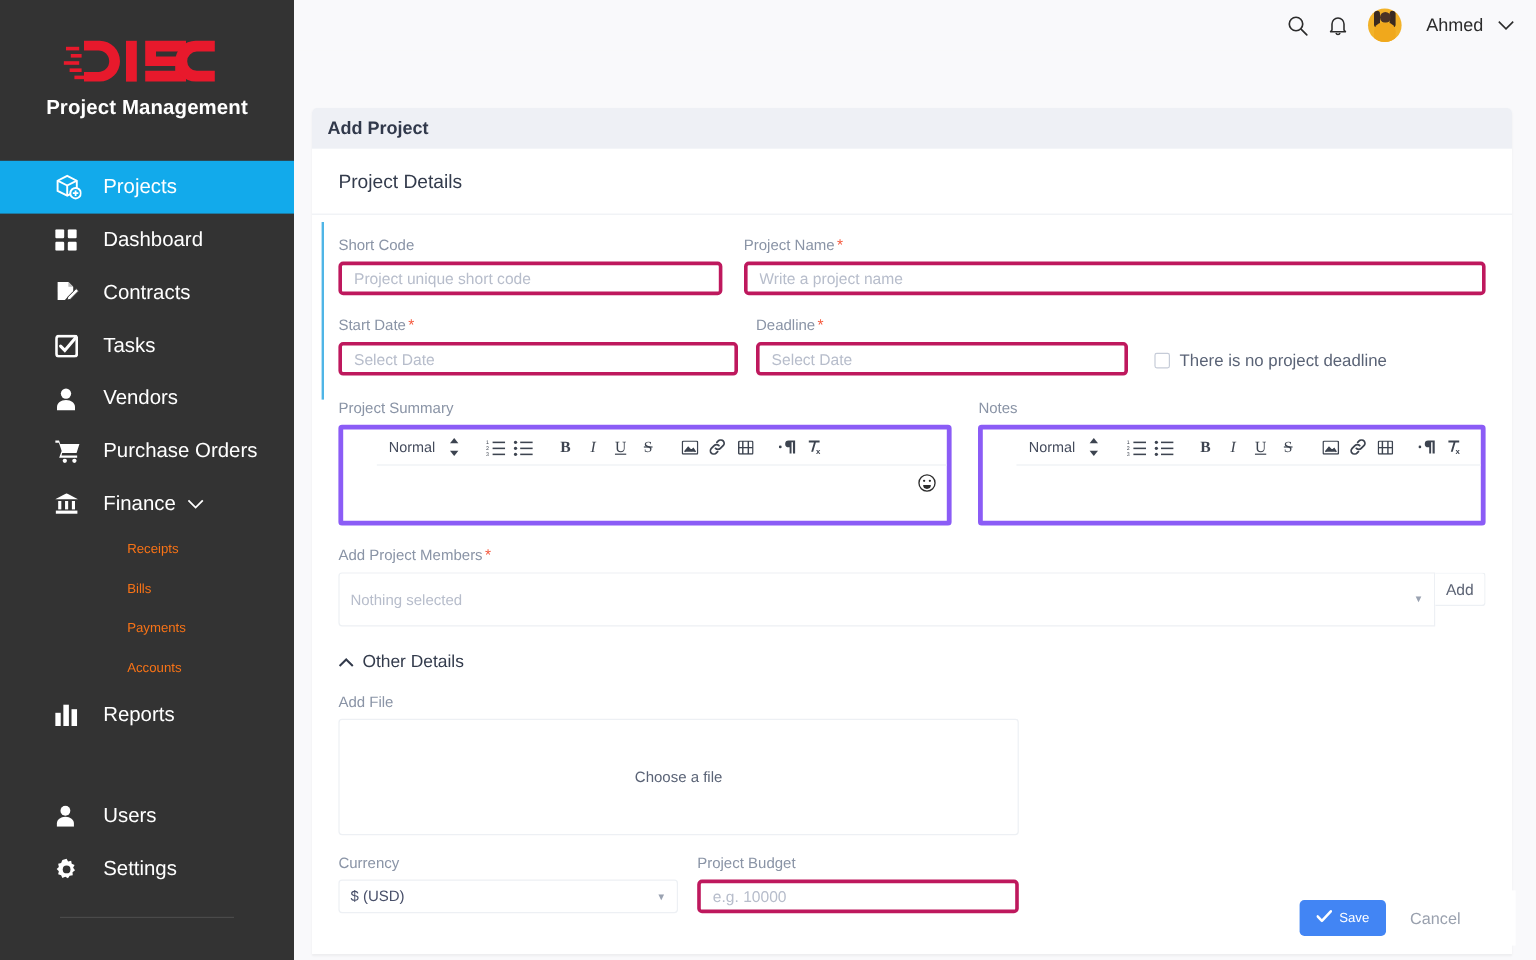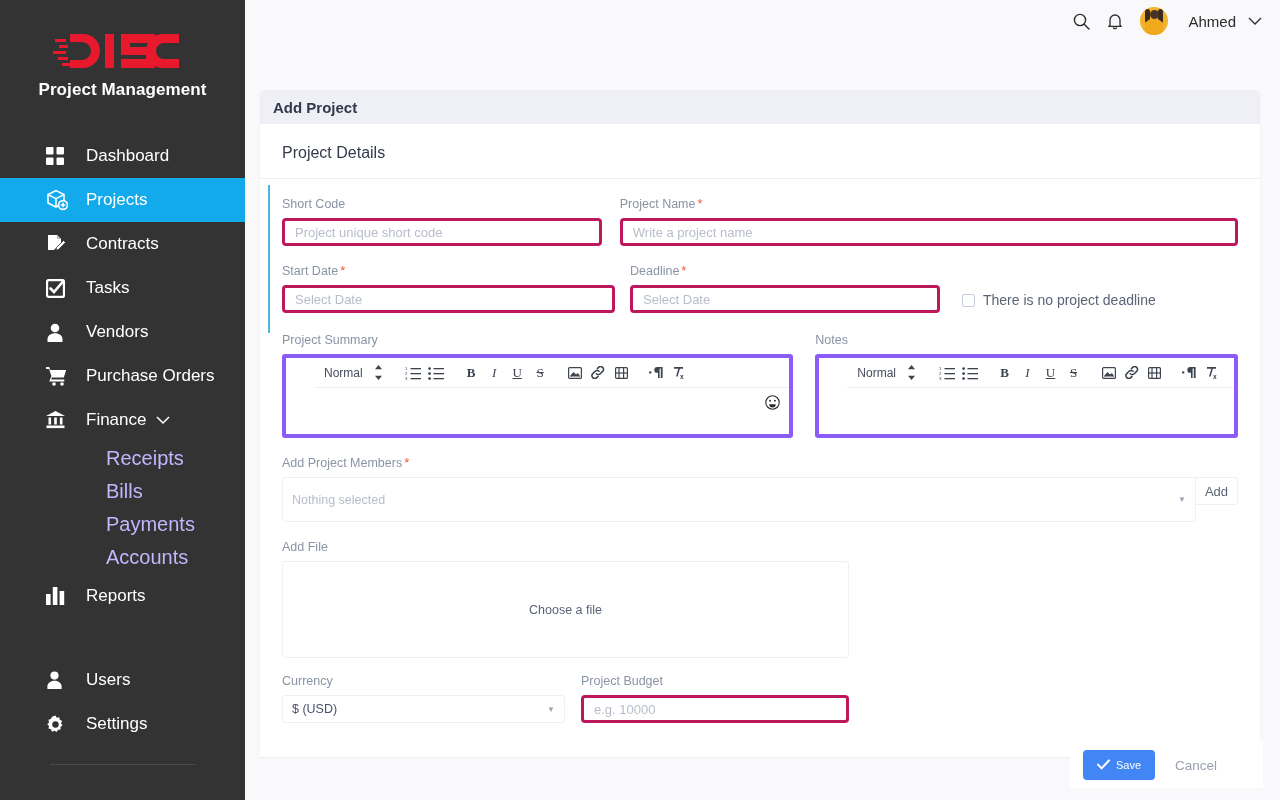--- a/index.html
+++ b/index.html
@@ -33,21 +33,21 @@
   .nav-item.active { background: #12aaeb; }
   .nav-icon {
     width: 26px; height: 22px; margin-right: 14px;
     display: flex; align-items: center; justify-content: flex-start;
     flex: 0 0 26px;
   }
   .nav-icon svg { display: block; }
   .nav-label { white-space: nowrap; }
   .nav-caret { margin-left: 10px; display: flex; align-items: center; }
   .subnav-item {
-    display: block; color: #c4b5fd; font-size: 20px;
+    display: block; color: #f97316; font-size: 11px;
     padding: 4px 0 4px 106px; cursor: pointer;
     line-height: 25px;
   }
   .nav-gap { height: 40px; }
   .sidebar-divider {
     margin: 18px 50px 0 50px; height: 1px; background: #4a4a4a;
   }
 
   
   .topbar {
@@ -237,43 +237,43 @@
           <path d="M68 5 h34 v9 h-25 v4 h25 v21 h-34 v-9 h25 v-4 h-25 z"></path>
           <path d="M126 5 h-16 a17 17 0 0 0 0 34 h16 v-9 h-15 a8 8 0 0 1 0 -16 h15 z"></path>
         </g>
       </svg>
     </div>
     <div class="brand-sub">Project Management</div>
   </div>
 
   <div class="nav">
 
-    <div class="nav-item">
-      <span class="nav-icon">
-        <svg width="18" height="18" viewBox="0 0 18 18" fill="#fff">
-          <rect x="0" y="0" width="7.5" height="7.5" rx="1"></rect>
-          <rect x="10.5" y="0" width="7.5" height="7.5" rx="1"></rect>
-          <rect x="0" y="10.5" width="7.5" height="7.5" rx="1"></rect>
-          <rect x="10.5" y="10.5" width="7.5" height="7.5" rx="1"></rect>
-        </svg>
-      </span>
-      <span class="nav-label">Dashboard</span>
-    </div>
-
     <div class="nav-item active">
       <span class="nav-icon">
         <svg width="22" height="22" viewBox="0 0 22 22" fill="none" stroke="#fff" stroke-width="1.6">
           <path d="M10 1.6 L18 5.6 L18 14 L10 18 L2 14 L2 5.6 Z"></path>
           <path d="M2 5.6 L10 9.6 L18 5.6"></path>
           <path d="M10 9.6 L10 18"></path>
           <circle cx="17" cy="16" r="4.4" fill="#12aaeb"></circle>
           <path d="M17 13.7 v4.6 M14.7 16 h4.6" stroke-width="1.5"></path>
         </svg>
       </span>
       <span class="nav-label">Projects</span>
+    </div>
+
+    <div class="nav-item">
+      <span class="nav-icon">
+        <svg width="18" height="18" viewBox="0 0 18 18" fill="#fff">
+          <rect x="0" y="0" width="7.5" height="7.5" rx="1"></rect>
+          <rect x="10.5" y="0" width="7.5" height="7.5" rx="1"></rect>
+          <rect x="0" y="10.5" width="7.5" height="7.5" rx="1"></rect>
+          <rect x="10.5" y="10.5" width="7.5" height="7.5" rx="1"></rect>
+        </svg>
+      </span>
+      <span class="nav-label">Dashboard</span>
     </div>
 
     <div class="nav-item">
       <span class="nav-icon">
         <svg width="20" height="20" viewBox="0 0 20 20">
           <path d="M2 1 h9 l4 4 v4 l-7 7 H2 z" fill="#fff"></path>
           <path d="M11 1 v4 h4 z" fill="#bbb"></path>
           <path d="M17.5 6.5 l2 2 -7 7 -2.6 .6 .6 -2.6 z" fill="#fff" stroke="#333" stroke-width=".8"></path>
         </svg>
       </span>
@@ -616,20 +616,28 @@
         </label>
         <div class="members-row">
           <div class="sel">
             <span>Nothing selected</span>
             <span class="sel-caret">▼</span>
           </div>
           <div class="addbtn">Add</div>
         </div>
       </div>
 
+      <div class="other-details">
+        <span>
+          <svg width="13" height="8" viewBox="0 0 13 8" fill="none" stroke="#333b4c" stroke-width="1.7">
+            <path d="M1 7 L6.5 1.6 L12 7"></path>
+          </svg>
+        </span>
+        <span>Other Details</span>
+      </div>
 
       <div class="filewrap">
         <label class="lbl">Add File</label>
         <div class="dropzone">
           <span>Choose a file</span>
         </div>
       </div>
 
       <div class="currency-row">
         <div style="width:283px">

